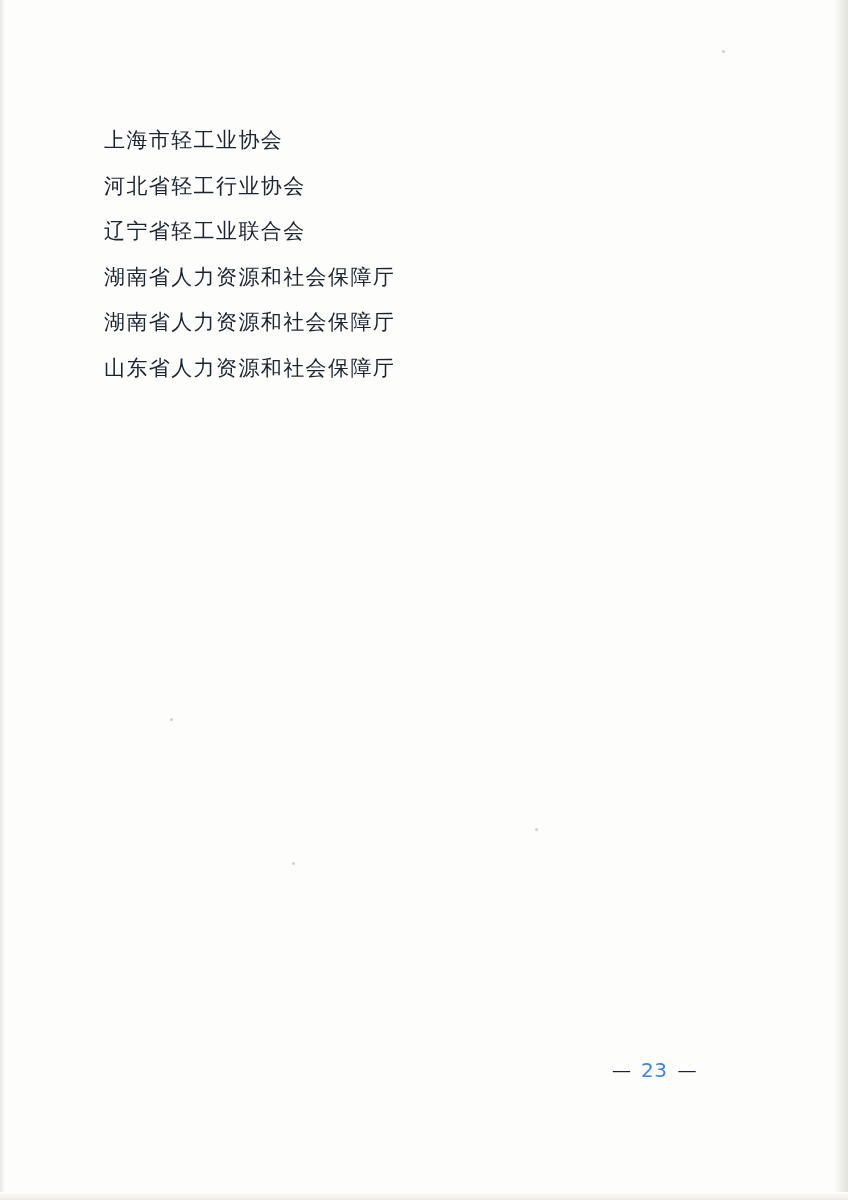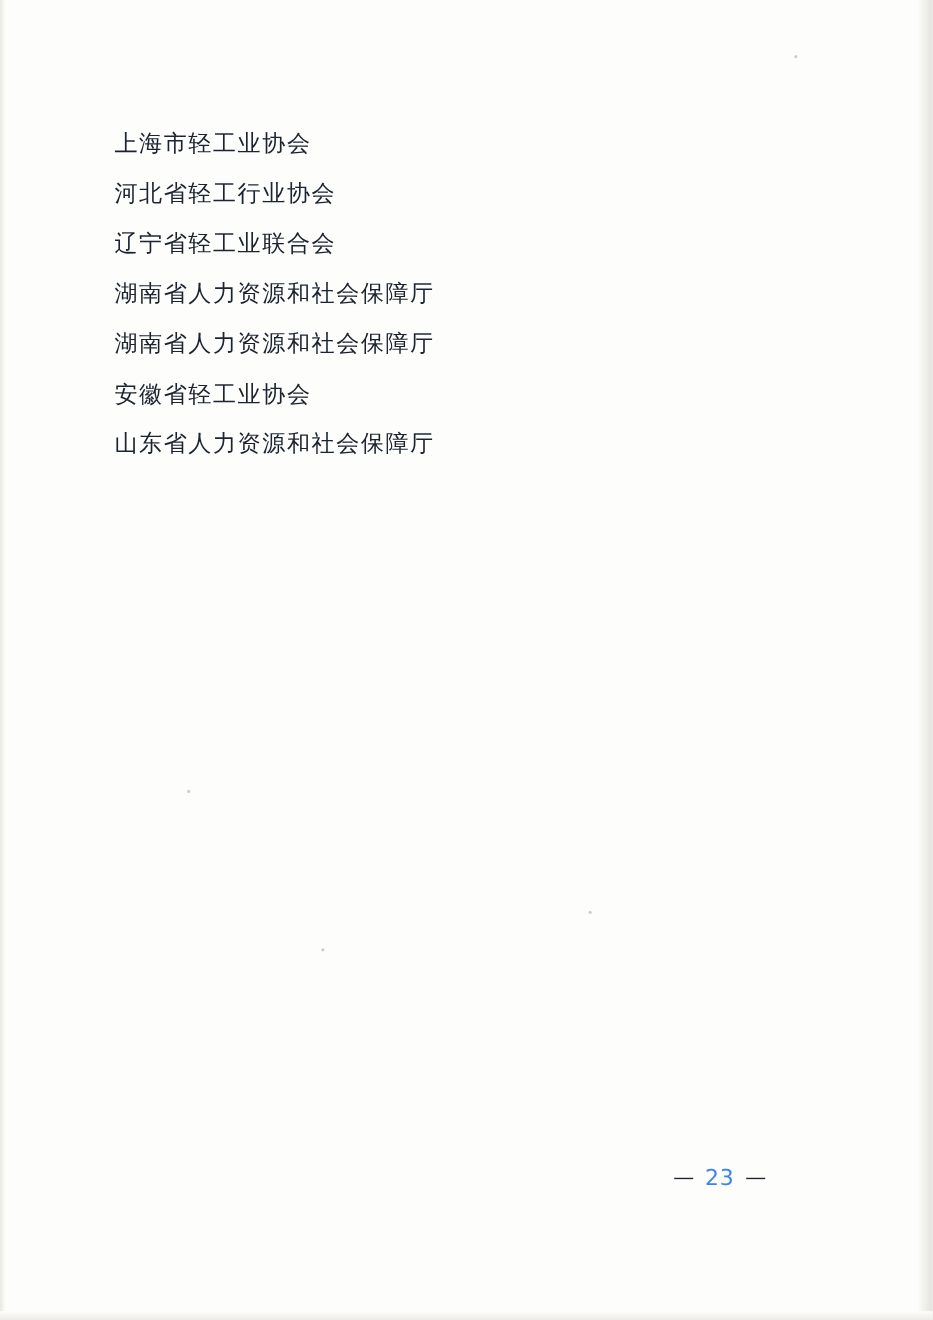--- a/index.html
+++ b/index.html
@@ -44,21 +44,21 @@
     position: absolute;
     bottom: 0;
     left: 0;
     width: 848px;
     height: 8px;
     background: linear-gradient(to top, #ecebe6, #fdfdfb);
     pointer-events: none;
   }
   .content-block {
     position: absolute;
-    top: 108px;
+    top: 118px;
     left: 104px;
     width: 620px;
   }
   .doc-line {
     font-family: "DejaVu Serif", serif;
     font-size: 21px;
     line-height: 45.5px;
     letter-spacing: 1.4px;
     color: #1b2330;
     white-space: nowrap;
@@ -106,21 +106,20 @@
   <div class="speck" style="left:170px; top:718px; width:3px; height:3px;"></div>
   <div class="speck" style="left:535px; top:828px; width:3px; height:3px;"></div>
   <div class="speck" style="left:292px; top:862px; width:3px; height:3px;"></div>
 
   <div class="content-block">
     <div class="doc-line">上海市轻工业协会</div>
     <div class="doc-line">河北省轻工行业协会</div>
     <div class="doc-line">辽宁省轻工业联合会</div>
     <div class="doc-line">湖南省人力资源和社会保障厅</div>
     <div class="doc-line">湖南省人力资源和社会保障厅</div>
-    <div class="doc-line">安徽省轻工业协会</div>
     <div class="doc-line">山东省人力资源和社会保障厅</div>
   </div>
 
   <div class="page-number-wrap">
     <span class="dash">—</span>
     <span class="page-number">23</span>
     <span class="dash">—</span>
   </div>
 
 </div>

